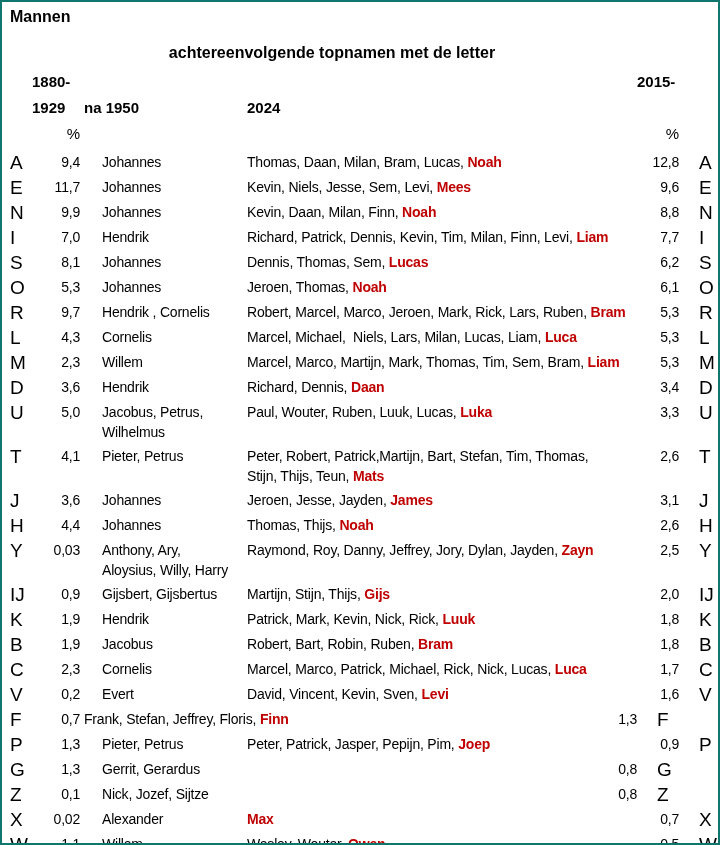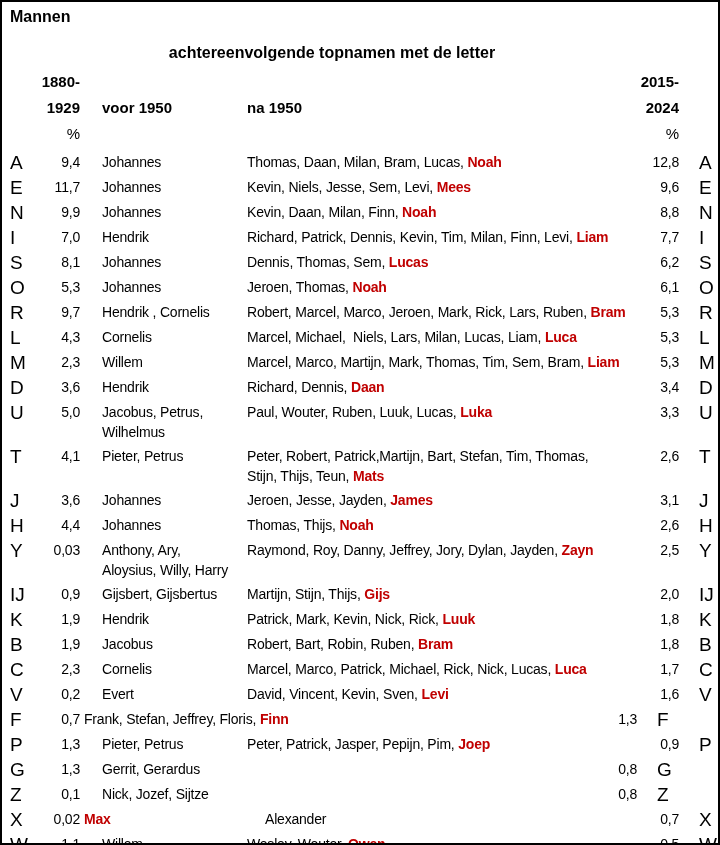--- a/index.html
+++ b/index.html
@@ -4,21 +4,21 @@
 <style>
   html, body { margin: 0; padding: 0; background: #fff; }
   * { box-sizing: border-box; }
   body {
     font-family: "Liberation Sans", "DejaVu Sans", sans-serif;
     color: #000;
   }
   .frame {
     width: 720px;
     height: 845px;
-    border: 2px solid #000000;
+    border: 2px solid #0f766e;
     background: #fff;
     overflow: hidden;
   }
   .title {
     font-weight: bold;
     font-size: 16px;
     line-height: 20px;
     padding: 5px 0 0 8px;
   }
   .subtitle {
@@ -35,21 +35,21 @@
     align-items: start;
   }
   .hrow { height: 26px; }
   .hcell {
     font-weight: bold;
     font-size: 15px;
     line-height: 26px;
     white-space: pre;
   }
   .hcell.pct { font-weight: normal; }
-  .r { text-align: right; padding-right: 4px; }
+  .r { padding-right: 4px; }
   .voor-pad { padding-left: 18px; }
   .header-block { margin-top: 6px; }
   .table-body { margin-top: 3px; }
   .row { padding: 2px 0; }
   .c {
     font-size: 14px;
     line-height: 20px;
     letter-spacing: -0.2px;
     white-space: pre;
   }
@@ -78,21 +78,20 @@
       <div class="hcell"></div>
       <div class="hcell r">1880-</div>
       <div class="hcell"></div>
       <div class="hcell"></div>
       <div class="hcell r pct2">2015-</div>
       <div class="hcell"></div>
     </div>
     <div class="grid-row hrow">
       <div class="hcell"></div>
       <div class="hcell r">1929</div>
-      <div class="hcell voor-pad">voor 1950</div>
       <div class="hcell">na 1950</div>
       <div class="hcell r pct2">2024</div>
       <div class="hcell"></div>
     </div>
     <div class="grid-row hrow">
       <div class="hcell"></div>
       <div class="hcell r pct">%</div>
       <div class="hcell"></div>
       <div class="hcell"></div>
       <div class="hcell r pct pct2">%</div>
@@ -313,22 +312,22 @@
     <div class="c letter">Z</div>
     <div class="c pct">0,1</div>
     <div class="c voor-pad">Nick, Jozef, Sijtze</div>
     <div class="c pct pct2">0,8</div>
     <div class="c letter letter-r">Z</div>
   </div>
 
   <div class="grid-row row">
     <div class="c letter">X</div>
     <div class="c pct">0,02</div>
+    <div class="c voor-pad">Alexander</div>
     <div class="c"><span></span><span class="top-name">Max</span></div>
-    <div class="c voor-pad">Alexander</div>
     <div class="c pct pct2">0,7</div>
     <div class="c letter letter-r">X</div>
   </div>
 
   <div class="grid-row row">
     <div class="c letter">W</div>
     <div class="c pct">1,1</div>
     <div class="c voor-pad">Willem</div>
     <div class="c"><span>Wesley, Wouter, </span><span class="top-name">Owen</span></div>
     <div class="c pct pct2">0,5</div>

